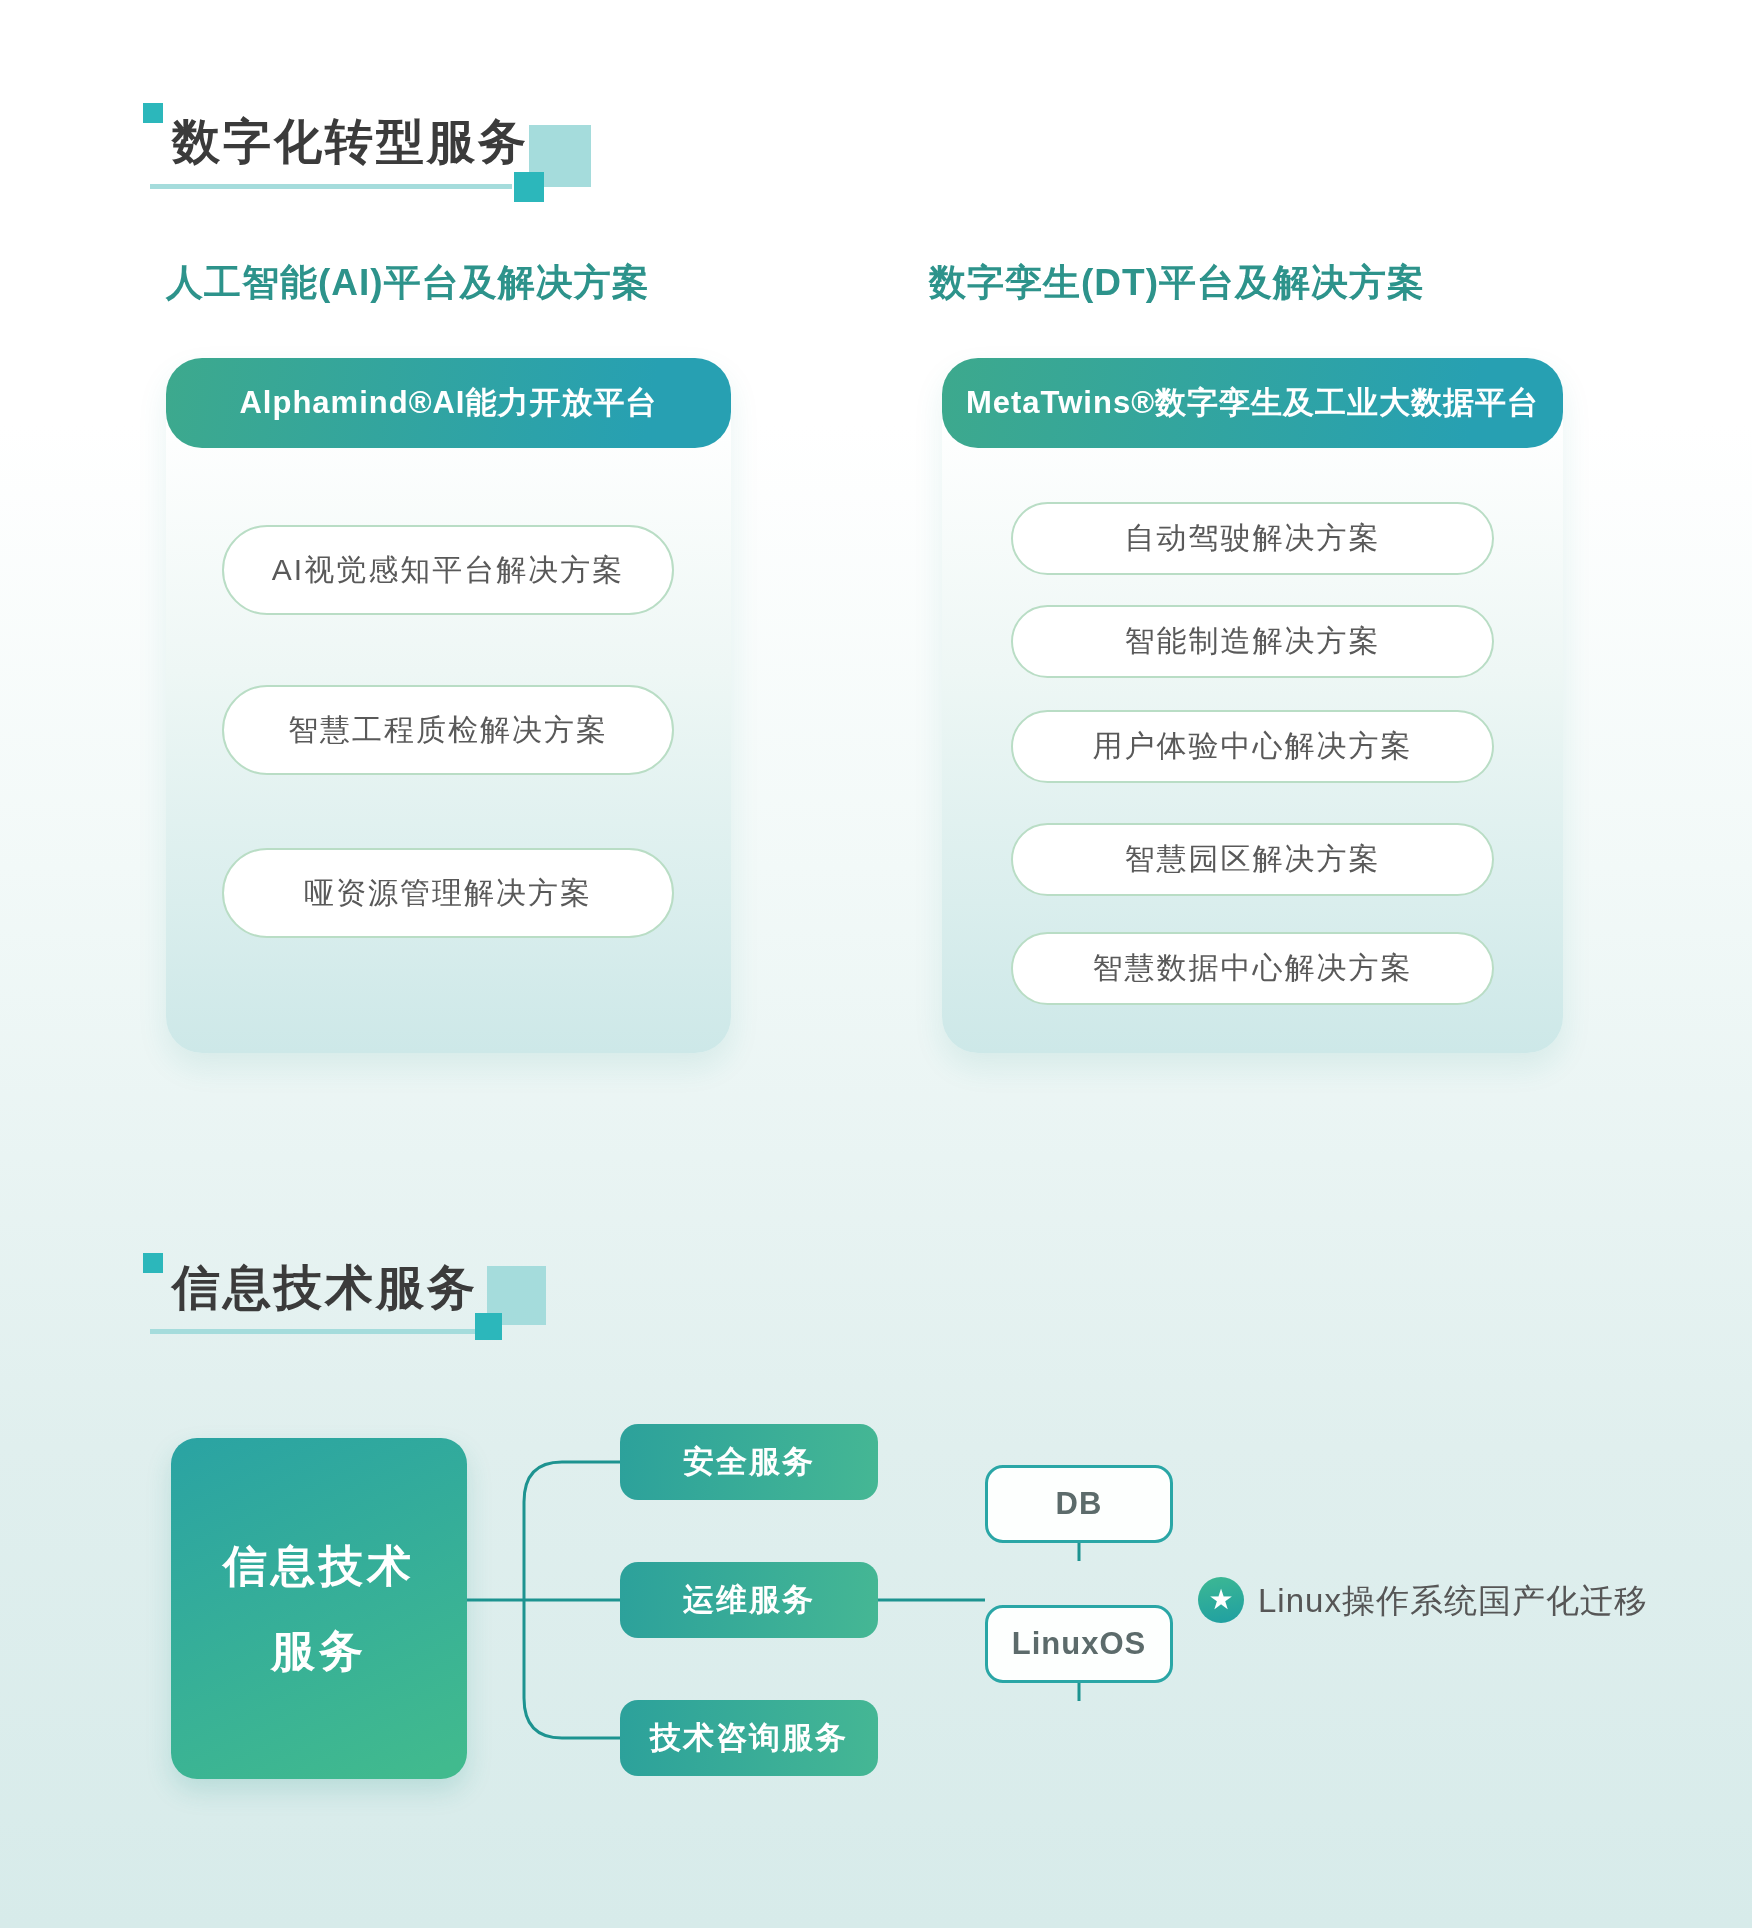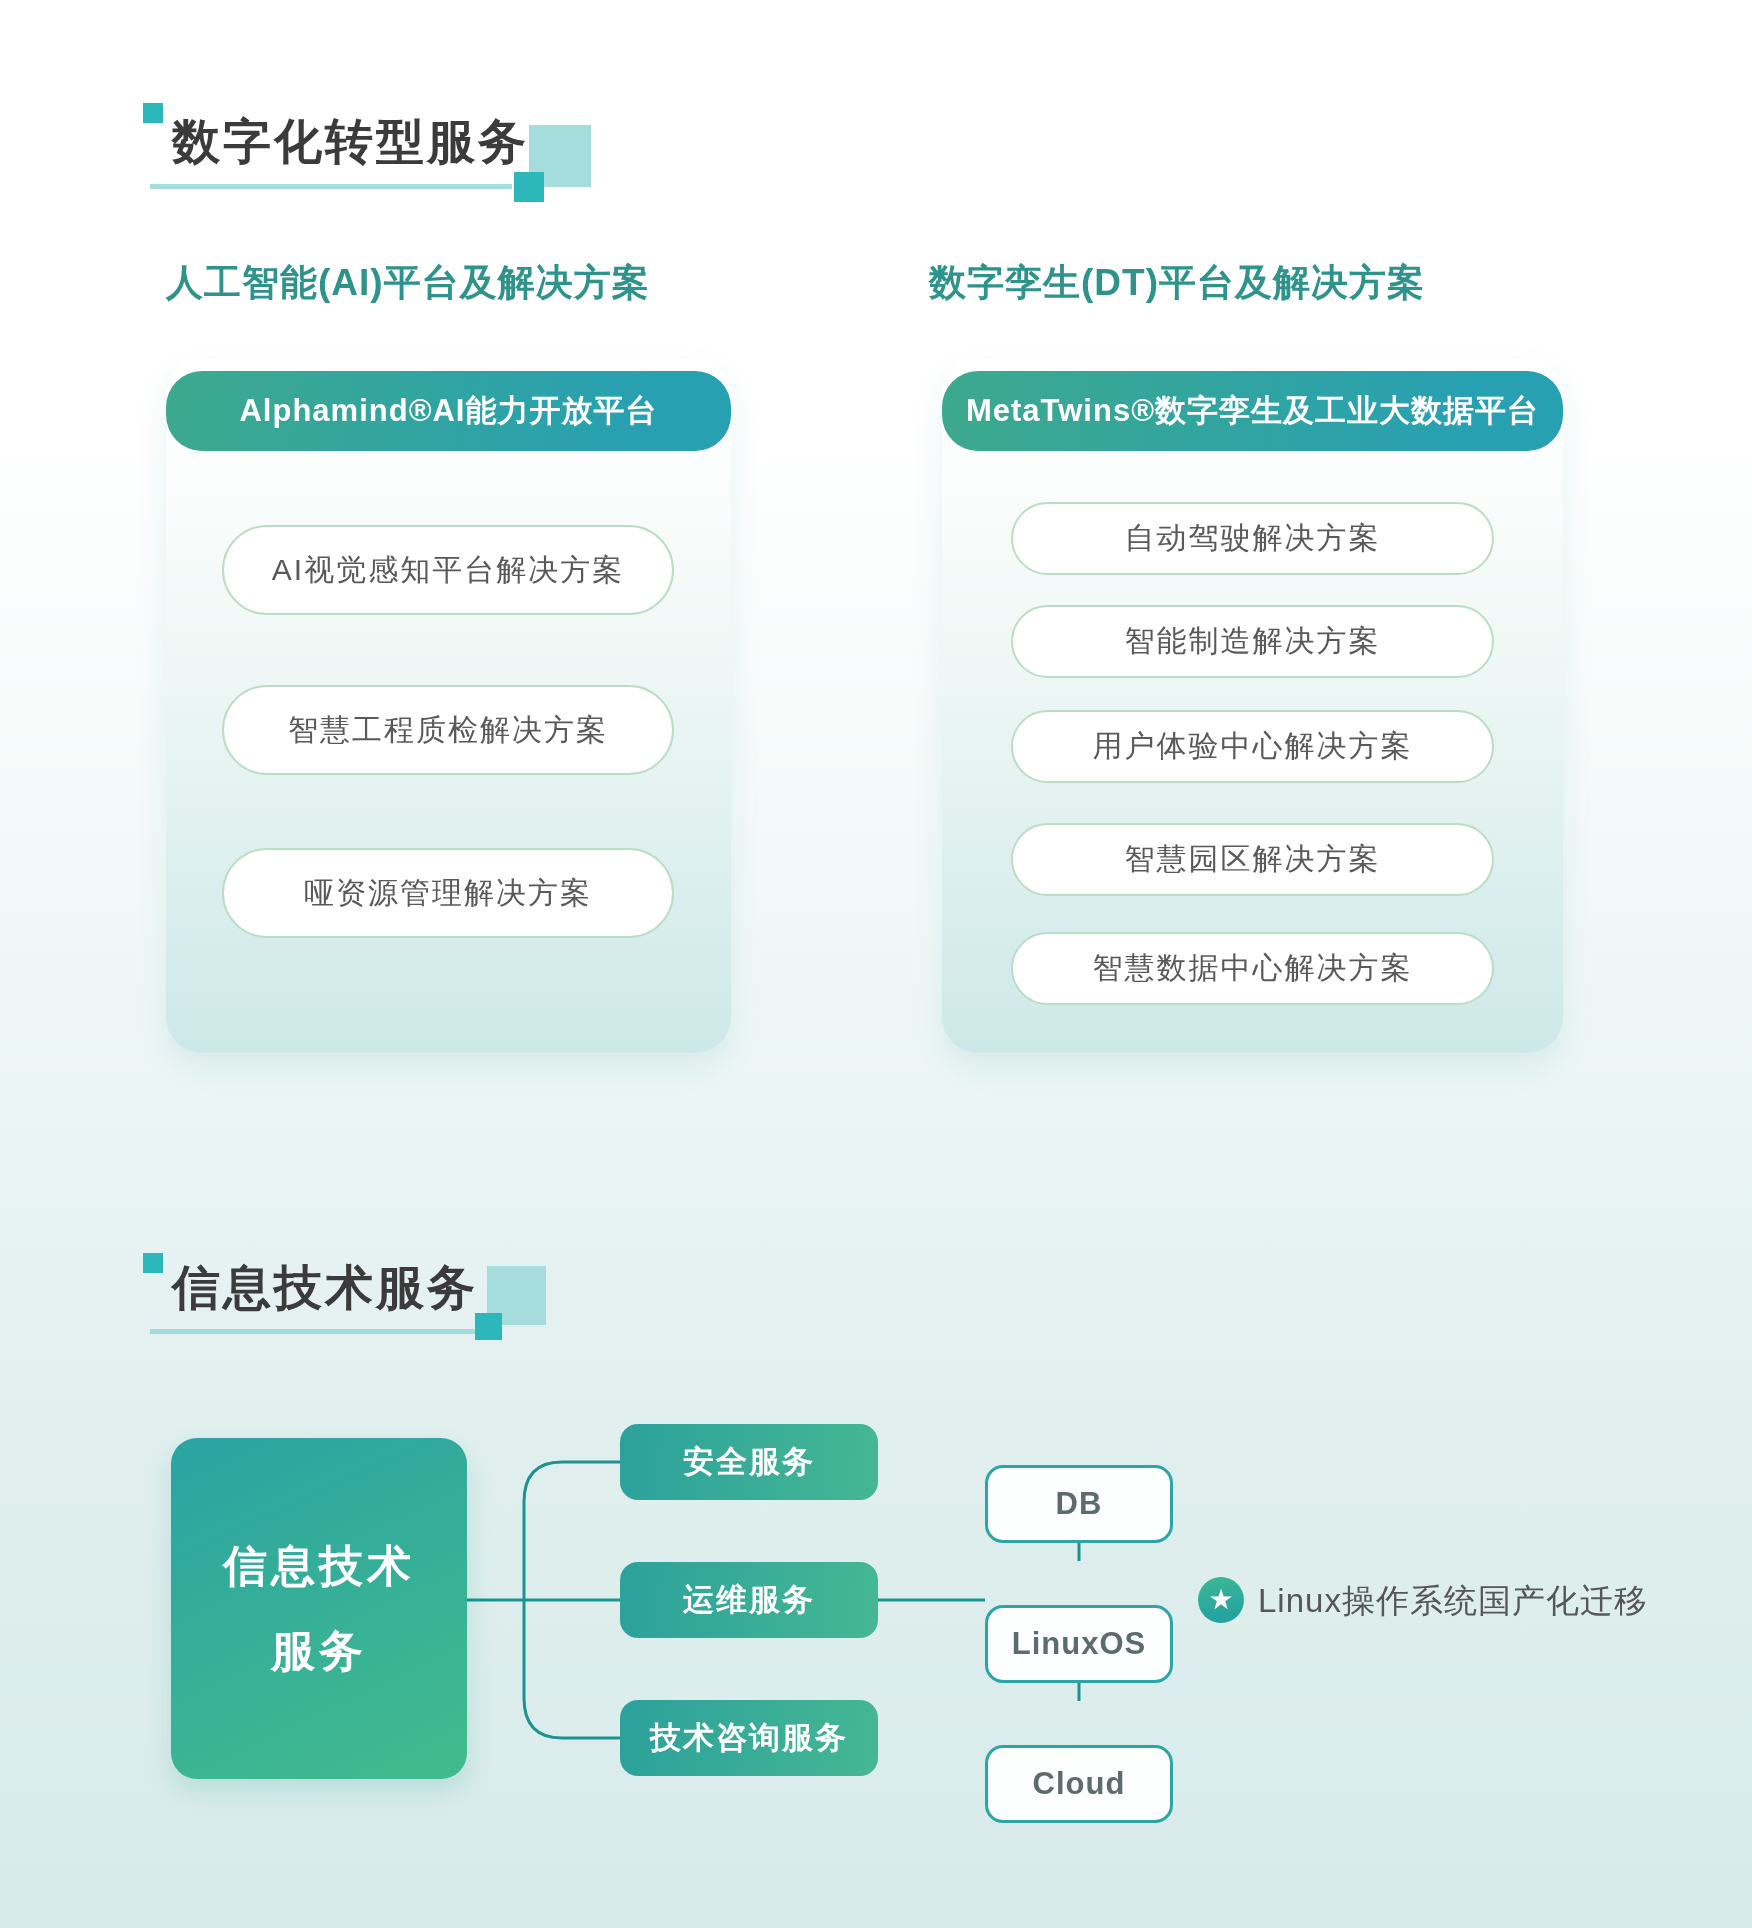--- a/index.html
+++ b/index.html
@@ -51,27 +51,26 @@
   }
 
   
   .card{
     position:absolute;
     border-radius:36px;
     background:linear-gradient(180deg,var(--card_grad_top) 8%,#eef7f5 45%,var(--card_grad_bottom) 100%);
     box-shadow:0 14px 30px rgba(31,148,140,0.10);
   }
   .card-header{
-    position:absolute;top:0;left:0;right:0;height:80px;
+    position:absolute;top:0;left:0;right:0;height:90px;
     border-radius:36px;
     background:linear-gradient(100deg,var(--header_grad_a) 0%,var(--header_grad_b) 85%);
     display:flex;align-items:center;justify-content:center;
     color:#ffffff;font-size:31px;font-weight:600;letter-spacing:1px;
     white-space:nowrap;
-    margin-top:13px;
   }
   .pill{
     position:absolute;
     background:#ffffff;
     border:2px solid var(--pill_border);
     display:flex;align-items:center;justify-content:center;
     color:var(--pill_text);font-size:30px;font-weight:500;
     letter-spacing:2px;white-space:nowrap;
     box-sizing:border-box;
   }
@@ -170,20 +169,19 @@
     <span>信息技术</span>
     <span>服务</span>
   </div>
 
   <div class="flow-branch" style="top:1562px">运维服务</div>
   <div class="flow-branch" style="top:1424px">安全服务</div>
   <div class="flow-branch" style="top:1700px">技术咨询服务</div>
 
   <div class="flow-node" style="top:1421px">DB</div>
   <div class="flow-node" style="top:1561px">LinuxOS</div>
-  <div class="flow-node" style="top:1701px">Cloud</div>
 
   <div class="star-badge">
     <span>★</span>
   </div>
   <div class="annotation">Linux操作系统国产化迁移</div>
 
 </div>
 
 </body></html>

